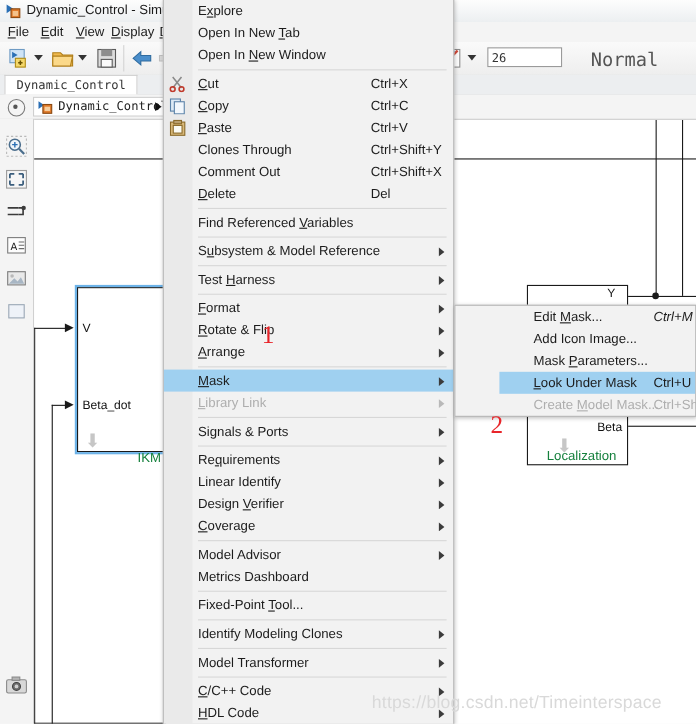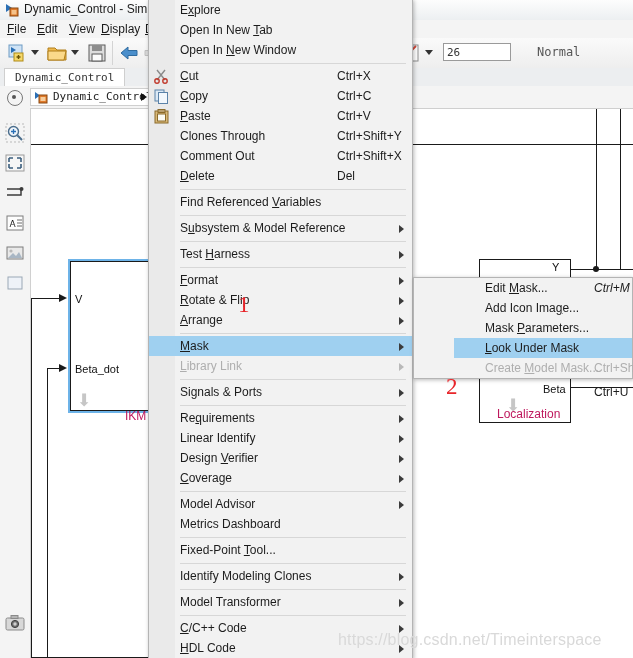--- a/index.html
+++ b/index.html
@@ -23,21 +23,21 @@
   .toolbar{position:absolute;left:0;top:38px;width:633px;height:30px;
     background:linear-gradient(#fafafa,#eeeeee);border-bottom:1px solid #dadada;}
   .tb-sep{position:absolute;top:3px;width:1px;height:24px;background:#d4d4d4;}
   .tb-btn{position:absolute;top:4px;width:22px;height:22px;}
   .caret{position:absolute;top:12px;width:0;height:0;border-left:4px solid transparent;
     border-right:4px solid transparent;border-top:5px solid #333;}
   .simtime{position:absolute;top:5px;left:443px;width:68px;height:18px;background:#fff;
     border:1px solid #9a9a9a;font-size:11px;color:#333;padding:1px 3px;box-sizing:border-box;
     font-family:"DejaVu Sans Mono",monospace;}
   .simmode{position:absolute;top:5px;left:533px;width:100px;height:18px;
-    font-size:12px;color:#555;padding:2px 4px;box-sizing:border-box;
+    font-size:17px;color:#555;padding:2px 4px;box-sizing:border-box;
     font-family:"DejaVu Sans Mono",monospace;}
 
   
   .tabstrip{position:absolute;left:0;top:68px;width:633px;height:18px;background:#eceef0;
     border-bottom:1px solid #cfcfcf;}
   .doctab{position:absolute;left:4px;top:0px;height:18px;background:#ffffff;
     border:1px solid #cfcfcf;border-bottom:none;padding:2px 10px 0 10px;box-sizing:border-box;
     font-size:11px;color:#333;font-family:"DejaVu Sans Mono",monospace;}
 
   
@@ -58,21 +58,21 @@
   .palette{position:absolute;left:0;top:108px;width:30px;height:550px;background:#f4f4f4;
     border-right:1px solid #d0d0d0;}
   .pal-btn{position:absolute;left:4px;width:22px;height:22px;}
 
   
   .canvas{position:absolute;left:31px;top:108px;width:602px;height:550px;background:#ffffff;
     border-top:1px solid #cfcfcf;overflow:hidden;}
   .blk{position:absolute;background:#ffffff;border:1.4px solid #1a1a1a;box-sizing:border-box;}
   .blk.sel{border:1.4px solid #1a1a1a;outline:2.5px solid #6db3e8;outline-offset:0px;}
   .port-lbl{position:absolute;font-size:11px;color:#111;white-space:nowrap;}
-  .blk-name{position:absolute;font-size:11px;color:#be185d;white-space:nowrap;text-align:center;}
+  .blk-name{position:absolute;font-size:11px;color:#15803d;white-space:nowrap;text-align:center;}
   .wire{position:absolute;background:#1a1a1a;}
   .wire.h{height:1.3px;}
   .wire.v{width:1.3px;}
   .arrowhead{position:absolute;width:0;height:0;border-top:4.5px solid transparent;
     border-bottom:4.5px solid transparent;border-left:8px solid #1a1a1a;}
   .junction{position:absolute;width:6px;height:6px;border-radius:50%;background:#1a1a1a;}
   .downarrow{position:absolute;color:#c6c6c6;font-size:17px;line-height:1;}
 
   
   .ctxmenu{position:absolute;background:#f2f2f2;border:1px solid #b4b4b4;
@@ -419,21 +419,21 @@
         <span class="acc" style="left: 140px; font-style: italic;">Ctrl+M</span>
       </div>
       <div class="row">
         <span class="lbl">Add Icon Ima<span class="u">g</span>e...</span>
       </div>
       <div class="row">
         <span class="lbl">Mask <span class="u">P</span>arameters...</span>
       </div>
       <div class="row hl">
         <span class="lbl"><span class="u">L</span>ook Under Mask</span>
-        <span class="acc" style="left: 140px; margin-top: 44px;">Ctrl+U</span>
+        <span class="acc" style="left: 140px;">Ctrl+U</span>
       </div>
       <div class="row dis">
         <span class="lbl">Create <span class="u">M</span>odel Mask...</span>
         <span class="acc" style="left: 140px;">Ctrl+Shift+M</span>
       </div>
     </div>
 
   <span class="redno" style="left:238px;top:292px;">1</span>
   <span class="redno" style="left:446px;top:374px;">2</span>
 

